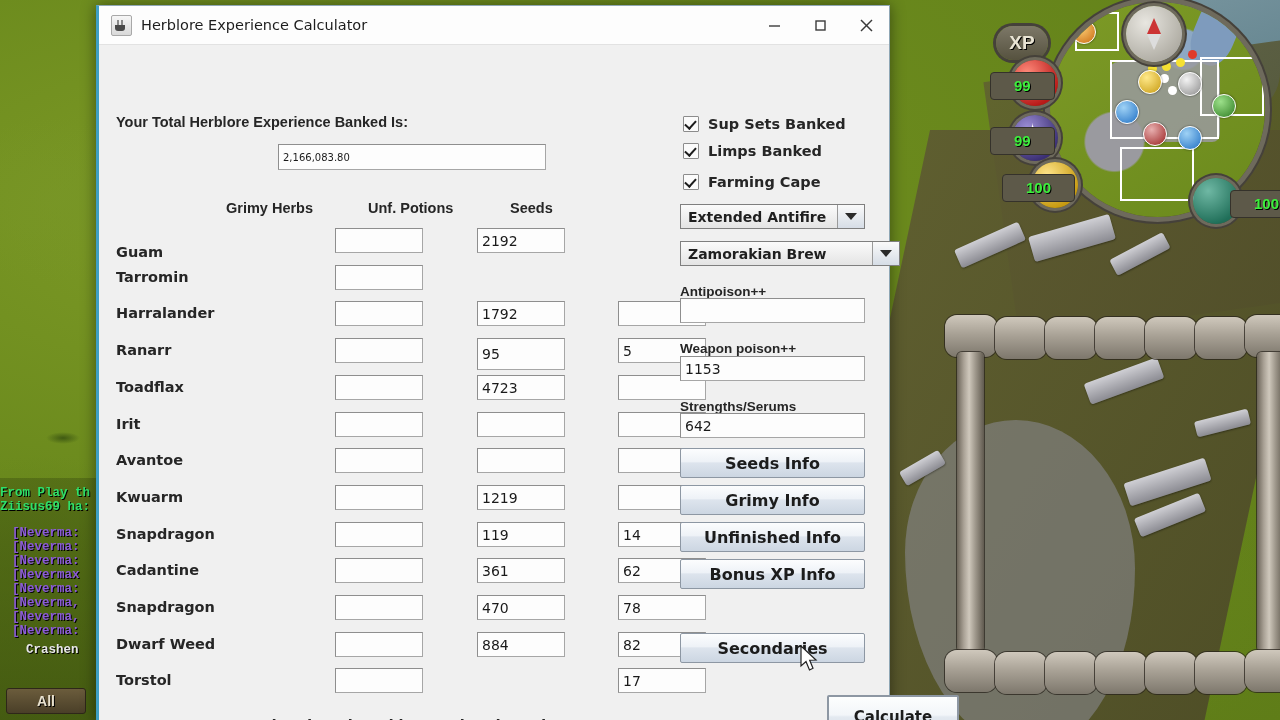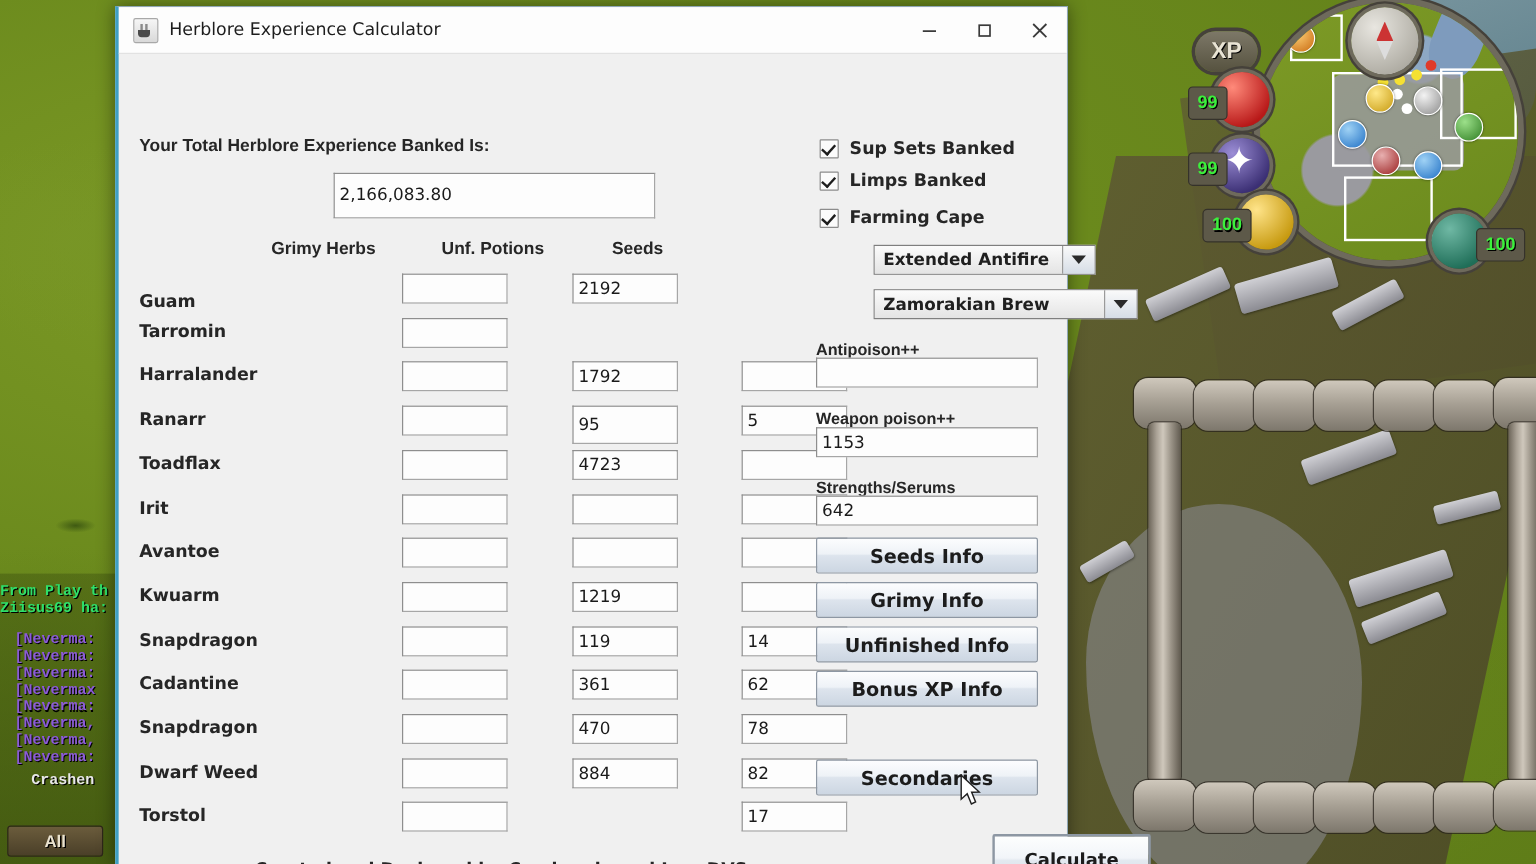--- a/index.html
+++ b/index.html
@@ -65,21 +65,21 @@
     box-shadow:0 0 0 3px #6e6a5c,0 0 0 5px #45413a;}
   .compass::after{content:"";position:absolute;left:21px;top:12px;width:14px;height:32px;
     background:linear-gradient(180deg,#c33 0 50%,#ddd 50% 100%);
     clip-path:polygon(50% 0,100% 50%,50% 100%,0 50%);}
   .orb{position:absolute;width:46px;height:46px;border-radius:50%;
     box-shadow:0 0 0 3px #6e6a5c,0 0 0 5px #45413a;}
   .orb-hp{background:radial-gradient(circle at 33% 28%,#ff8a7a,#b81818 75%);}
   .orb-pray{background:radial-gradient(circle at 33% 28%,#9c8ed6,#3b2f74 75%);}
   .orb-run{background:radial-gradient(circle at 33% 28%,#ffe48a,#c79a10 75%);}
   .orb-spec{background:radial-gradient(circle at 33% 28%,#6fb8a4,#1f6e58 75%);}
-  .orb-val{position:absolute;height:26px;line-height:26px;padding:0 7px;
+  .orb-val{position:absolute;height:26px;line-height:26px;padding:0 23px;
     background:#5d5949;border:1px solid #35322b;border-radius:4px;
     color:#3cf03c;font-size:15px;font-weight:bold;font-family:"Liberation Sans",sans-serif;
     text-shadow:1px 1px 0 #000;}
   .xp-pill{position:absolute;left:6px;top:26px;width:52px;height:34px;border-radius:17px;
     background:linear-gradient(180deg,#7d7868,#56523f);
     box-shadow:0 0 0 3px #45413a;color:#e9e4d4;font-weight:bold;font-size:19px;
     text-align:center;line-height:34px;text-shadow:1px 1px 0 #000;}
   .mm-star{position:absolute;color:#fff;font-size:30px;line-height:1;}
 
   
@@ -118,37 +118,37 @@
 
   #content{position:relative;height:677px;background:#f0f0f0;}
   .hdr-lbl{position:absolute;font-size:14.5px;font-weight:bold;color:#262626;}
   .sec-lbl{position:absolute;font-size:13.5px;font-weight:bold;color:#262626;}
 
   
   .tf{position:absolute;background:#fdfdfd;
     border:1px solid #a6a6a6;border-top-color:#8e8e8e;border-left-color:#8e8e8e;
     font-family:"DejaVu Sans",sans-serif;font-size:14px;color:#1a1a1a;
     padding:0 4px;display:flex;align-items:center;box-sizing:border-box;}
-  .tf-total{left:179px;top:99px;width:268px;height:38px;font-size:14px;}
+  .tf-total{left:179px;top:99px;width:268px;height:26px;font-size:10px;}
 
   .row-lbl{position:absolute;font-size:14.5px;font-weight:bold;color:#262626;
     font-family:"DejaVu Sans",sans-serif;white-space:nowrap;}
 
   
   .cbrow{position:absolute;display:flex;align-items:center;gap:9px;}
   .cbox{width:14px;height:14px;background:#fbfbfb;border:1px solid #8c8c8c;
     position:relative;flex:0 0 auto;border-radius:1px;}
   .cbox.on::after{content:"";position:absolute;left:3px;top:1px;width:5px;height:9px;
     border:solid #1d1d1d;border-width:0 2px 2px 0;transform:rotate(42deg);}
   .cb-lbl{font-size:14.5px;font-weight:bold;color:#262626;
     font-family:"DejaVu Sans",sans-serif;white-space:nowrap;}
 
   
   .combo{position:absolute;height:25px;display:flex;box-sizing:border-box;
-    border:1px solid #7f7f7f;background:#f4f4f4;margin-left:48px;}
+    border:1px solid #7f7f7f;background:#f4f4f4;}
   .combo-txt{flex:1;display:flex;align-items:center;padding-left:7px;
     font-size:14px;font-weight:bold;color:#1f1f1f;
     background:linear-gradient(180deg,#fbfbfb,#e4e4e4);
     font-family:"DejaVu Sans",sans-serif;white-space:nowrap;}
   .combo-arrow{width:26px;display:flex;align-items:center;justify-content:center;
     background:linear-gradient(180deg,#fafafa,#d6dde6);border-left:1px solid #9a9a9a;}
   .combo-arrow i{width:0;height:0;border-left:6px solid transparent;
     border-right:6px solid transparent;border-top:7px solid #2a2a2a;display:block;}
 
   

